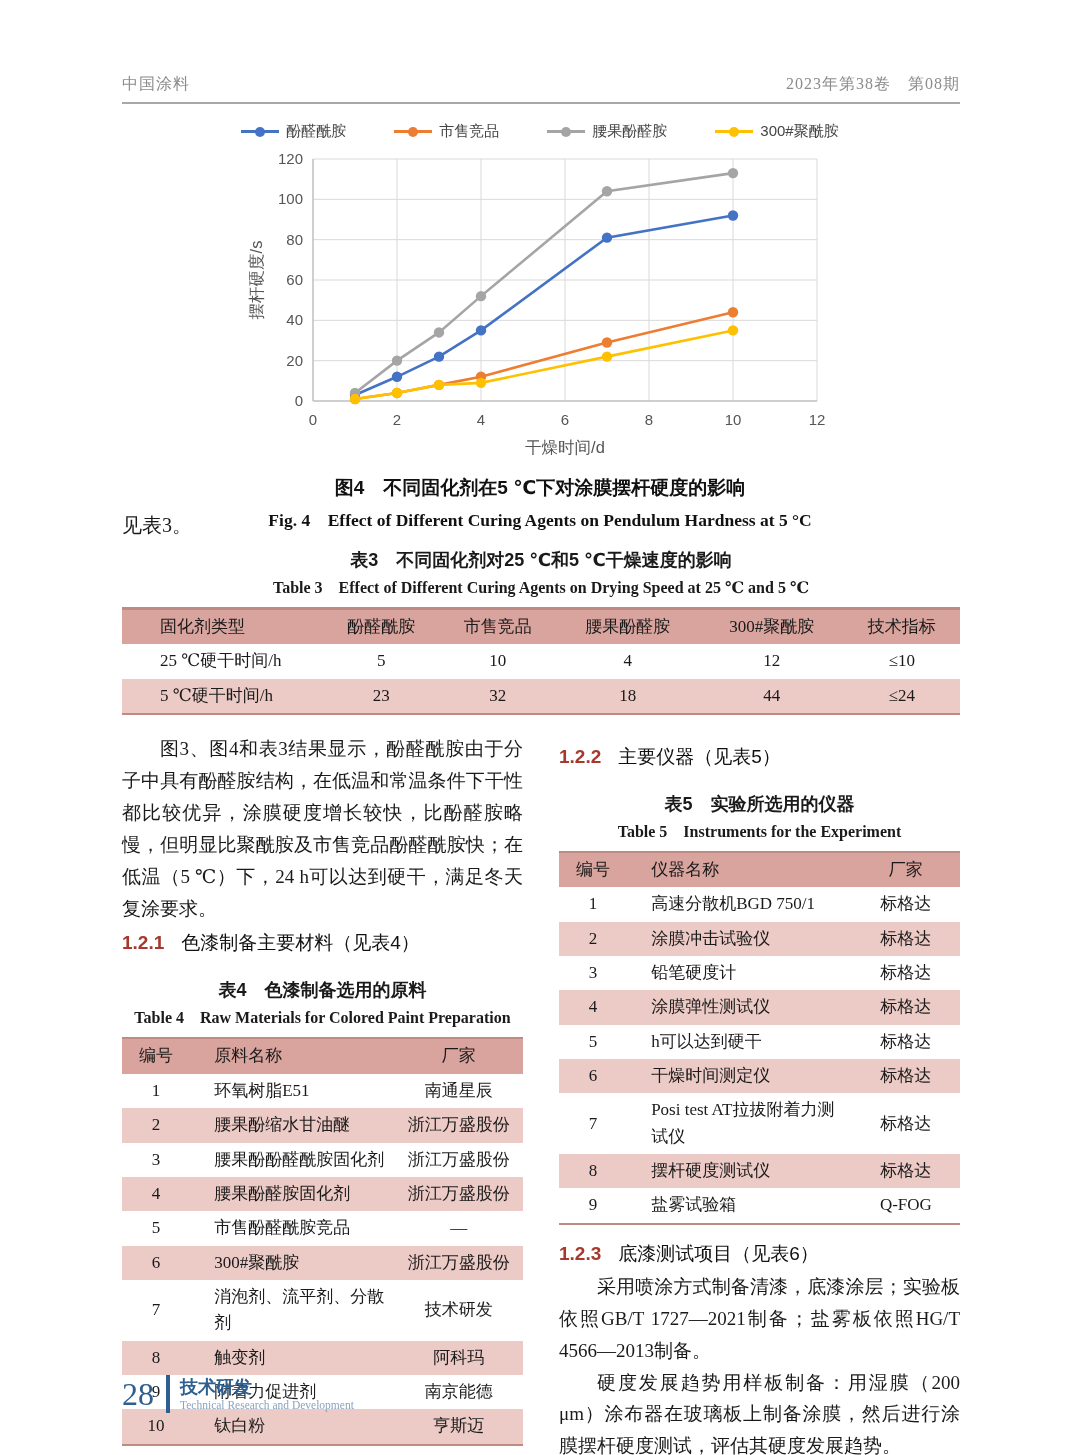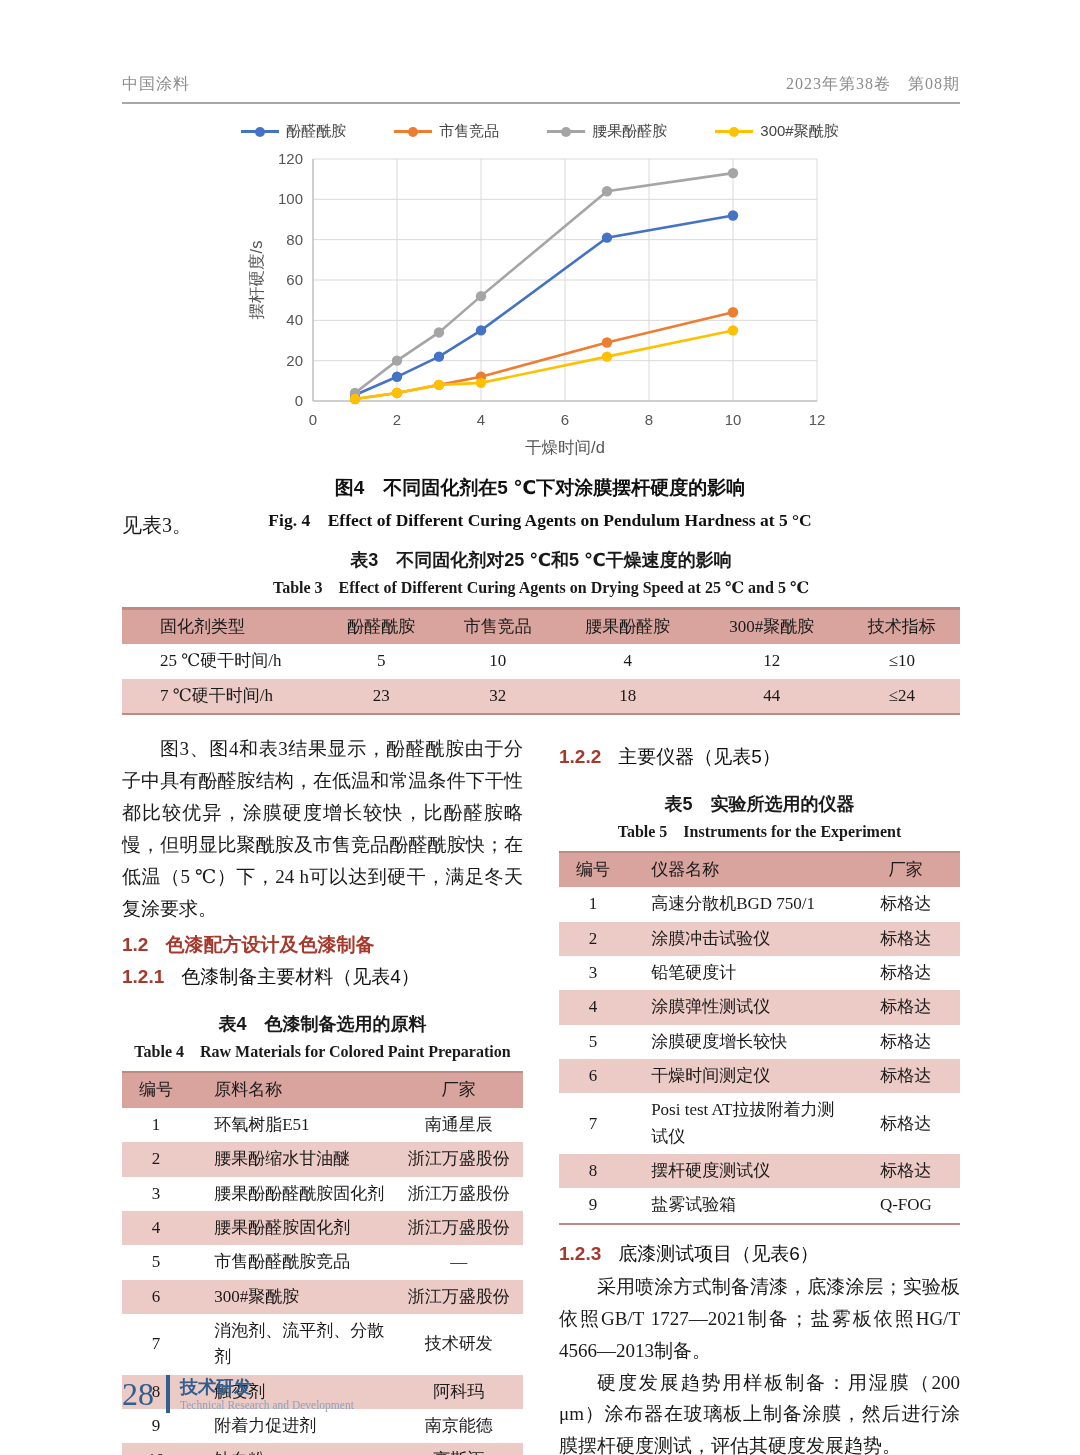--- a/index.html
+++ b/index.html
@@ -189,37 +189,34 @@
         <tbody>
           <tr>
             <td>25 ℃硬干时间/h</td>
             <td>5</td>
             <td>10</td>
             <td>4</td>
             <td>12</td>
             <td>≤10</td>
           </tr>
           <tr>
-            <td>7 ℃硬干时间/h</td>
+            <td>5 ℃硬干时间/h</td>
             <td>23</td>
             <td>32</td>
             <td>18</td>
             <td>44</td>
             <td>≤24</td>
           </tr>
         </tbody>
       </table>
 
     <div class="columns">
 
       <div class="col">
         <p class="para">图3、图4和表3结果显示，酚醛酰胺由于分子中具有酚醛胺结构，在低温和常温条件下干性都比较优异，涂膜硬度增长较快，比酚醛胺略慢，但明显比聚酰胺及市售竞品酚醛酰胺快；在低温（5 ℃）下，24 h可以达到硬干，满足冬天复涂要求。</p>
-        <div class="h2">
-          <span class="num">1.2</span><span>色漆配方设计及色漆制备</span>
-        </div>
         <div class="h3">
           <span class="num">1.2.1</span><span>色漆制备主要材料（见表4）</span>
         </div>
         <div class="tbl-cap-cn">表4　色漆制备选用的原料</div>
         <div class="tbl-cap-en">Table 4　Raw Materials for Colored Paint Preparation</div>
         <table id="table4">
             <thead>
               <tr>
                 <th>编号</th>
                 <th>原料名称</th>
@@ -311,21 +308,21 @@
                 <td>铅笔硬度计</td>
                 <td>标格达</td>
               </tr>
               <tr>
                 <td>4</td>
                 <td>涂膜弹性测试仪</td>
                 <td>标格达</td>
               </tr>
               <tr>
                 <td>5</td>
-                <td>涂膜硬度增长较快</td>
+                <td>h可以达到硬干</td>
                 <td>标格达</td>
               </tr>
               <tr>
                 <td>6</td>
                 <td>干燥时间测定仪</td>
                 <td>标格达</td>
               </tr>
               <tr>
                 <td>7</td>
                 <td>Posi test AT拉拔附着力测试仪</td>

